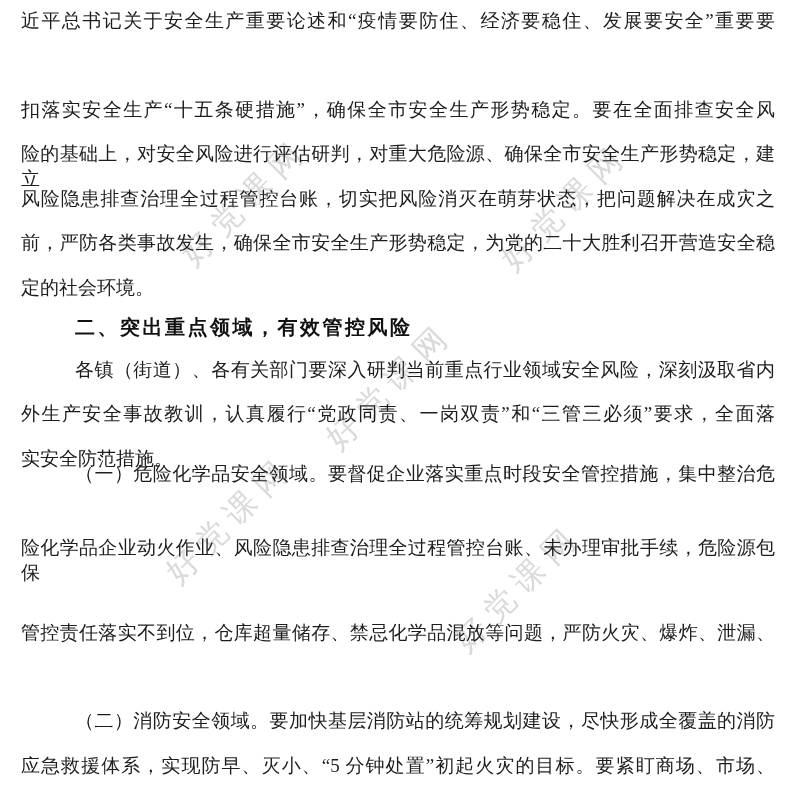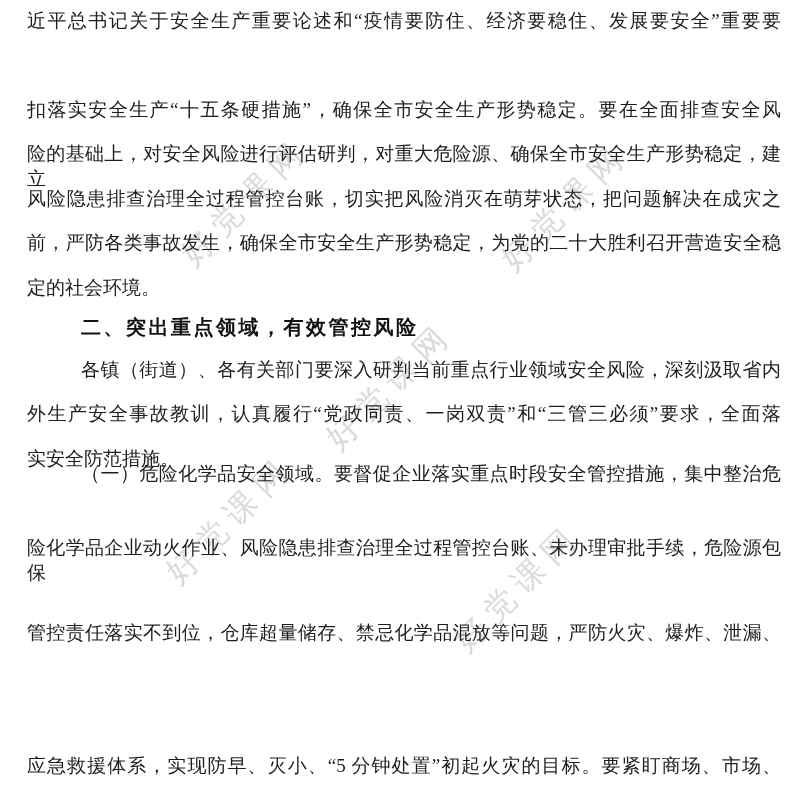--- a/index.html
+++ b/index.html
@@ -14,21 +14,21 @@
   .watermark-layer { position: absolute; inset: 0; z-index: 1; pointer-events: none; }
   .wm {
     position: absolute;
     transform: translate(-50%, -50%) rotate(-45deg);
     font-size: 32px;
     letter-spacing: 9px;
     color: rgba(173, 173, 173, 0.45);
     white-space: nowrap;
     font-family: "Liberation Serif", "DejaVu Serif", serif;
   }
-  .text-layer { position: absolute; inset: 0; z-index: 2; margin-left: 6px; }
+  .text-layer { position: absolute; inset: 0; z-index: 2; }
   .line {
     position: absolute;
     left: 21px;
     width: 754px;
     height: 26px;
     font-size: 19px;
     line-height: 25px;
     color: #1d1d1d;
     text-align: justify;
     text-align-last: justify;
@@ -69,16 +69,17 @@
     <div class="line" style="top:230px">前，严防各类事故发生，确保全市安全生产形势稳定，为党的二十大胜利召开营造安全稳</div>
     <div class="line" style="top:186px">风险隐患排查治理全过程管控台账，切实把风险消灭在萌芽状态，把问题解决在成灾之</div>
     <div class="line e" style="top:275px">定的社会环境。</div>
     <div class="line h i" style="top:315px">二、突出重点领域，有效管控风险</div>
     <div class="line i" style="top:357px">各镇（街道）、各有关部门要深入研判当前重点行业领域安全风险，深刻汲取省内</div>
     <div class="line" style="top:401px">外生产安全事故教训，认真履行“党政同责、一岗双责”和“三管三必须”要求，全面落</div>
     <div class="line e" style="top:446px">实安全防范措施。</div>
     <div class="line i" style="top:461px">（一）危险化学品安全领域。要督促企业落实重点时段安全管控措施，集中整治危</div>
     <div class="line" style="top:535px">险化学品企业动火作业、风险隐患排查治理全过程管控台账、未办理审批手续，危险源包保</div>
     <div class="line" style="top:620px">管控责任落实不到位，仓库超量储存、禁忌化学品混放等问题，严防火灾、爆炸、泄漏、</div>
+    <div class="line i" style="top:708px">（二）消防安全领域。要加快基层消防站的统筹规划建设，尽快形成全覆盖的消防</div>
     <div class="line" style="top:753px">应急救援体系，实现防早、灭小、“5 分钟处置”初起火灾的目标。要紧盯商场、市场、</div>
   </div>
 
 </div>
 
 </body></html>

